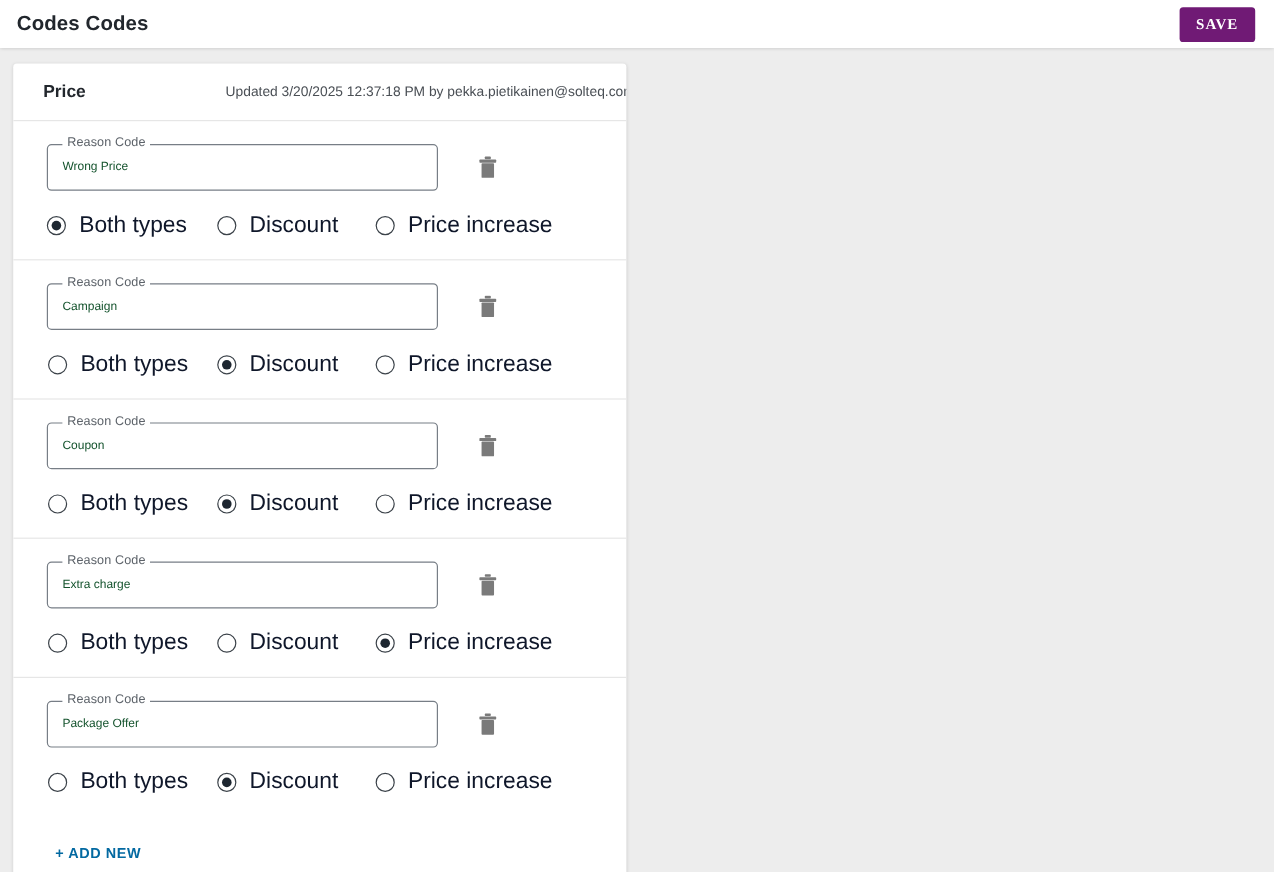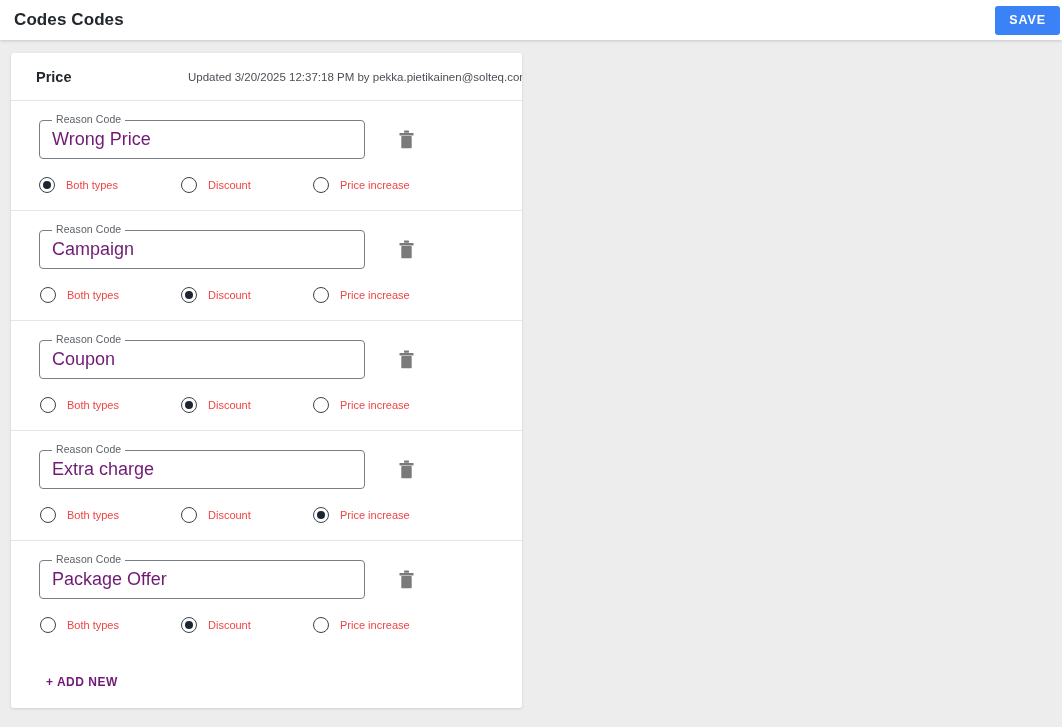--- a/index.html
+++ b/index.html
@@ -32,32 +32,32 @@
 
   .page-title {
     font-size: 17px;
     font-weight: 700;
     letter-spacing: 0.1px;
     color: #22272d;
     line-height: 40px;
   }
 
   .save-button {
-    background: #3b82f6;
+    background: #701a75;
     color: #ffffff;
     border: none;
     border-radius: 3px;
-    font-family: Liberation Sans, sans-serif;
+    font-family: Liberation Serif, serif;
     font-size: 12.5px;
     font-weight: 600;
     letter-spacing: 0.9px;
     padding: 0 14px;
     height: 29px;
     line-height: 29px;
-    margin-right: 2px;
+    margin-right: 16px;
     cursor: pointer;
   }
 
   
   .content {
     padding: 13px 0 0 11px;
     height: 687px;
   }
 
   .card {
@@ -130,22 +130,22 @@
     letter-spacing: 0.1px;
   }
 
   .field-input {
     position: absolute;
     inset: 0;
     border: none;
     outline: none;
     background: transparent;
     font-family: "Liberation Sans", sans-serif;
-    font-size: 18px;
-    color: #701a75;
+    font-size: 10px;
+    color: #14532d;
     padding: 0 13px;
     width: 100%;
   }
 
   .trash-button {
     background: none;
     border: none;
     cursor: pointer;
     width: 34px;
     height: 34px;
@@ -189,22 +189,22 @@
     top: 50%;
     left: 50%;
     width: 8px;
     height: 8px;
     margin: -4px 0 0 -4px;
     border-radius: 50%;
     background: #1d2630;
   }
 
   .radio-label {
-    font-size: 11px;
-    color: #ef4444;
+    font-size: 19px;
+    color: #0f172a;
     white-space: nowrap;
   }
 
   
   .radio-group.shift-left { padding-left: 28px; }
   .radio-group.shift-right { padding-left: 29px; }
   .radio-group.shift-right .radio-option.col1 { width: 141px; }
 
   
   .add-new-wrap {
@@ -212,21 +212,21 @@
   }
 
   .add-new-link {
     background: none;
     border: none;
     padding: 0;
     font-family: "Liberation Sans", sans-serif;
     font-size: 12px;
     font-weight: 600;
     letter-spacing: 0.5px;
-    color: #701a75;
+    color: #0369a1;
     cursor: pointer;
   }
 </style>
 </head>
 <body>
 
 <div class="topbar">
   <div class="page-title">Codes Codes</div>
   <button class="save-button">SAVE</button>
 </div>

